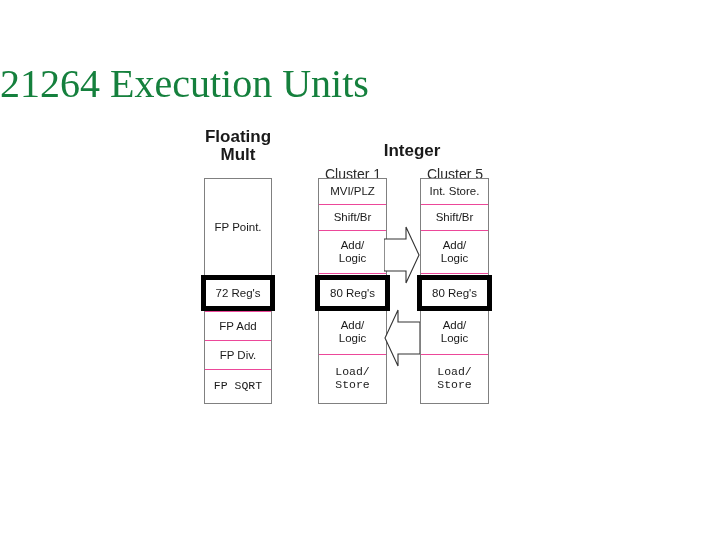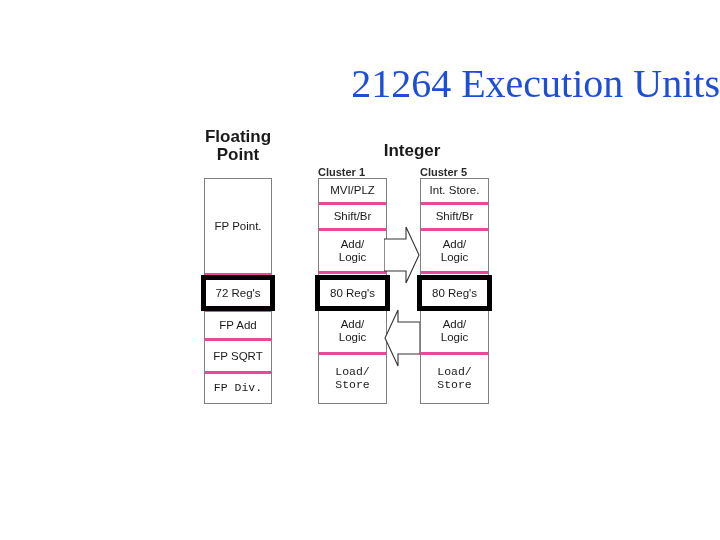--- a/index.html
+++ b/index.html
@@ -14,25 +14,25 @@
     overflow: hidden;
     font-family: "Liberation Sans", sans-serif;
   }
 
   
   #slide-title {
     position: absolute;
     left: 0;
     top: 62px;
     width: 720px;
-    text-align: right;
+    text-align: left;
     font-family: "Liberation Serif", serif;
     font-size: 40px;
     font-weight: normal;
-    color: #1d4ed8;
+    color: #15803d;
     letter-spacing: 0px;
     line-height: 1.1;
   }
 
   
   #diagram {
     position: absolute;
     left: 4px;
     top: 0;
     width: 720px;
@@ -53,41 +53,42 @@
     font-size: 17px;
   }
   #int-head {
     left: 330px;
     top: 142px;
     width: 156px;
     font-size: 17px;
   }
   .sub-head {
     position: absolute;
-    font-size: 11px;
-    font-weight: bold;
+    text-align: center;
+    font-size: 14px;
+    font-weight: normal;
     color: #2a2a2a;
   }
   #cluster1-head { left: 314px; top: 166px; width: 70px; }
   #cluster0-head { left: 416px; top: 166px; width: 70px; }
 
   
   .column {
     position: absolute;
     box-sizing: border-box;
     border: 1px solid #808080;
     background: #ffffff;
   }
   #fp-col       { left: 200px; top: 178px; width: 68px; height: 226px; }
   #cluster1-col { left: 314px; top: 178px; width: 69px; height: 226px; }
   #cluster0-col { left: 416px; top: 178px; width: 69px; height: 226px; }
 
   .cell {
     box-sizing: border-box;
-    border-bottom: 3px solid #ec4899;
+    border-bottom: 1px solid #ec4899;
     display: flex;
     align-items: center;
     justify-content: center;
     text-align: center;
     font-size: 11.5px;
     color: #1a1a1a;
     line-height: 1.12;
     background: #ffffff;
     white-space: pre-line;
   }
@@ -121,35 +122,35 @@
 </style>
 </head>
 <body>
 
 <div id="slide-title">21264 Execution Units</div>
 
 <div id="diagram">
 
   <div id="fp-head" class="col-head">
     <div>Floating</div>
-    <div>Point</div>
+    <div>Mult</div>
   </div>
 
   <div id="int-head" class="col-head">Integer</div>
 
   <div id="cluster1-head" class="sub-head">Cluster 1</div>
 
   <div id="cluster0-head" class="sub-head">Cluster 5</div>
 
   <div id="fp-col" class="column">
     <div class="cell" style="height:97px">FP Point.</div>
     <div class="cell" style="height:36px"></div>
     <div class="cell" style="height:29px">FP Add</div>
+    <div class="cell" style="height:29px">FP Div.</div>
     <div class="cell" style="height:33px">FP SQRT</div>
-    <div class="cell" style="height:29px">FP Div.</div>
   </div>
 
   <div id="cluster1-col" class="column">
     <div class="cell" style="height:26px">MVI/PLZ</div>
     <div class="cell" style="height:26px">Shift/Br</div>
     <div class="cell" style="height:43px">Add/
 Logic</div>
     <div class="cell" style="height:36px"></div>
     <div class="cell" style="height:45px">Add/
 Logic</div>

